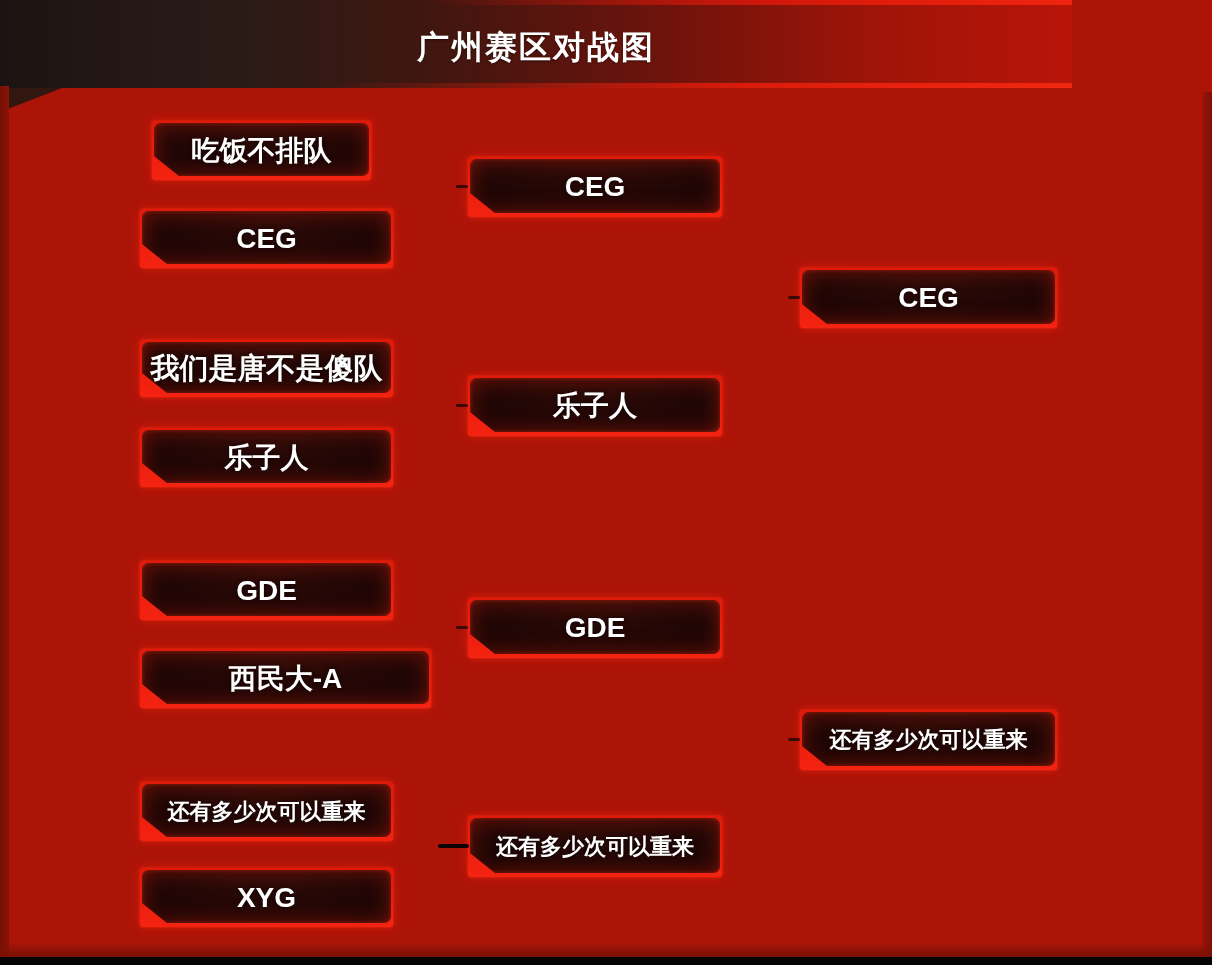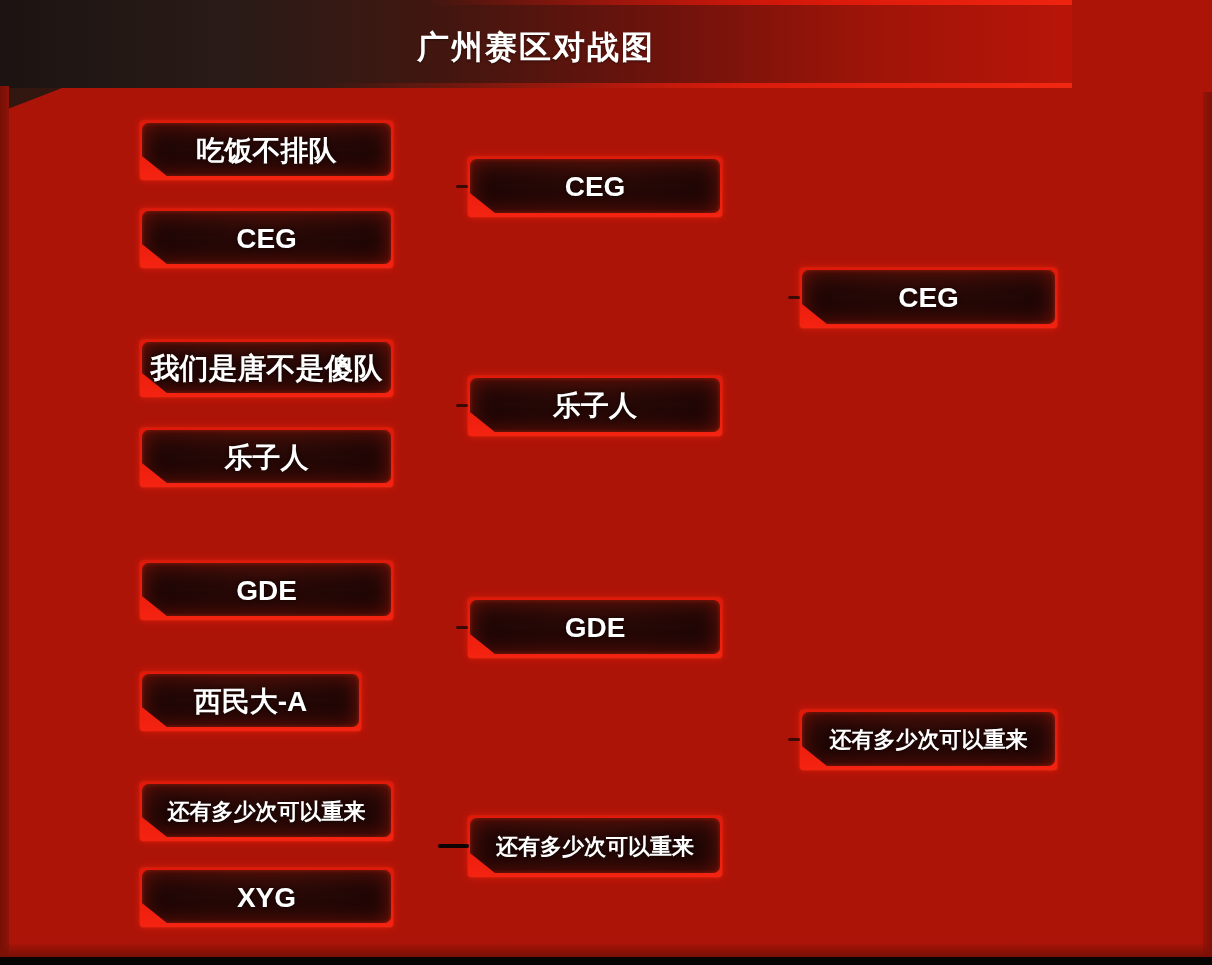--- a/index.html
+++ b/index.html
@@ -75,41 +75,41 @@
     <div class="shine-bottom"></div>
     <div class="title">广州赛区对战图</div>
   </div>
   <div class="header-fold"></div>
 
   <div class="edge-left"></div>
   <div class="edge-right"></div>
   <div class="edge-bottom"></div>
   <div class="base-black"></div>
 
-  <div class="team-box" style="left:140px;top:121px;width:253px;height:59px;text-align:right;">
+  <div class="team-box" style="left:152px;top:121px;width:219px;height:59px;text-align:right;">
     <div class="team-inner"></div>
     <span class="team-label">吃饭不排队</span>
   </div>
   <div class="team-box" style="left:140px;top:209px;width:253px;height:59px;">
     <div class="team-inner"></div>
     <span class="team-label">CEG</span>
   </div>
   <div class="team-box" style="left:140px;top:340px;width:253px;height:57px;">
     <div class="team-inner"></div>
     <span class="team-label fs-8">我们是唐不是傻队</span>
   </div>
   <div class="team-box" style="left:140px;top:428px;width:253px;height:59px;">
     <div class="team-inner"></div>
     <span class="team-label">乐子人</span>
   </div>
   <div class="team-box" style="left:140px;top:561px;width:253px;height:59px;">
     <div class="team-inner"></div>
     <span class="team-label">GDE</span>
   </div>
-  <div class="team-box" style="left:140px;top:672px;width:221px;height:59px;">
+  <div class="team-box" style="left:140px;top:649px;width:291px;height:59px;">
     <div class="team-inner"></div>
     <span class="team-label">西民大-A</span>
   </div>
   <div class="team-box" style="left:140px;top:782px;width:253px;height:59px;">
     <div class="team-inner"></div>
     <span class="team-label fs-9">还有多少次可以重来</span>
   </div>
   <div class="team-box" style="left:140px;top:868px;width:253px;height:59px;">
     <div class="team-inner"></div>
     <span class="team-label">XYG</span>

